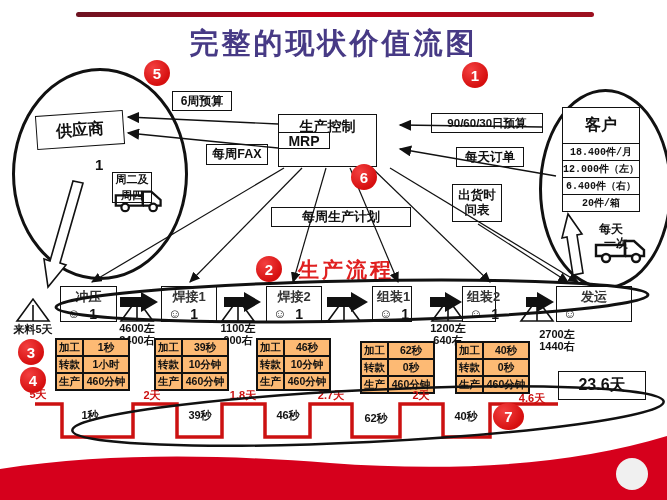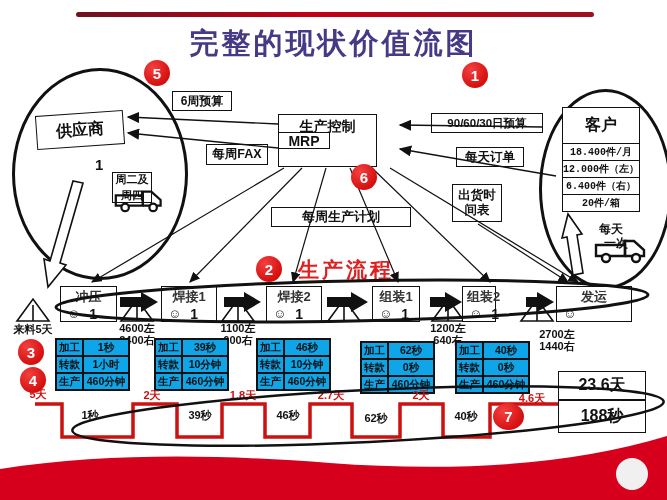--- a/index.html
+++ b/index.html
@@ -15,21 +15,21 @@
          color:#fff;font-weight:bold;font-size:15px;display:flex;align-items:center;
          justify-content:center;z-index:40;}
   .ellipse{position:absolute;border:3px solid #111;border-radius:50%;background:transparent;z-index:2;}
   .proc{position:absolute;background:#fff;border:1.6px solid #111;box-sizing:border-box;
         display:flex;flex-direction:column;justify-content:space-between;
         padding:1px 4px 1px 4px;z-index:10;height:36px;top:286px;}
   .proc .pname{font-weight:bold;font-size:13px;color:#333;text-align:center;white-space:nowrap;}
   .proc .prow{display:flex;align-items:center;gap:9px;padding-left:2px;}
   .proc .smiley{font-size:13px;line-height:12px;}
   .proc .opcount{font-weight:bold;font-size:14px;line-height:12px;}
-  .dtable{position:absolute;border:1.5px solid #111;background:#0ea5e9;display:grid;
+  .dtable{position:absolute;border:1.5px solid #111;background:#fdba74;display:grid;
           grid-template-columns:27px 46px;z-index:10;text-align:right;}
   .dc{border:1px solid #111;font-size:10.5px;font-weight:bold;height:15px;
       display:flex;align-items:center;justify-content:center;white-space:nowrap;overflow:hidden;}
   .inv{position:absolute;text-align:center;font-weight:bold;font-size:11px;
        line-height:12px;white-space:nowrap;z-index:10;}
   .svgbase{position:absolute;left:0;top:0;z-index:5;}
   .svgover{position:absolute;left:0;top:0;z-index:30;pointer-events:none;}
   .svgfoot{position:absolute;left:0;top:0;z-index:1;}
   .total{background:transparent;z-index:12;}
   .tl-day{position:absolute;font-weight:bold;font-size:11px;color:#cc1111;
@@ -172,21 +172,21 @@
         <span class="opcount">1</span>
       </span>
   </div>
   <div class="proc" style="left:266px;width:56px;">
     <span class="pname">焊接2</span>
     <span class="prow">
         <span class="smiley">☺</span>
         <span class="opcount">1</span>
       </span>
   </div>
-  <div class="proc" style="left:372px;width:48px;">
+  <div class="proc" style="left:372px;width:40px;">
     <span class="pname">组装1</span>
     <span class="prow">
         <span class="smiley">☺</span>
         <span class="opcount">1</span>
       </span>
   </div>
   <div class="proc" style="left:462px;width:34px;">
     <span class="pname">组装2</span>
     <span class="prow">
         <span class="smiley">☺</span>
@@ -268,21 +268,20 @@
   <span class="tl-day" style="left:331px;top:388px;">2.7天</span>
   <span class="tl-day" style="left:421px;top:388px;">2天</span>
   <span class="tl-day" style="left:532px;top:391px;">4.6天</span>
   <span class="tl-sec" style="left:90px;top:408px;">1秒</span>
   <span class="tl-sec" style="left:200px;top:408px;">39秒</span>
   <span class="tl-sec" style="left:288px;top:408px;">46秒</span>
   <span class="tl-sec" style="left:376px;top:411px;">62秒</span>
   <span class="tl-sec" style="left:466px;top:409px;">40秒</span>
 
   <div class="box total" style="left:558px;top:371px;width:88px;height:29px;font-size:16px;">23.6天</div>
-  <div class="box total" style="left:558px;top:400px;width:88px;height:33px;font-size:16px;">188秒</div>
 
   <svg class="svgover" width="667" height="500">
     <ellipse cx="352" cy="301" rx="296" ry="20" transform="rotate(-1.2 352 301)" fill="none" stroke="#111" stroke-width="3"></ellipse>
     <ellipse cx="368" cy="416" rx="296" ry="26" transform="rotate(-2.8 368 416)" fill="none" stroke="#111" stroke-width="2.5"></ellipse>
   </svg>
 
   <div class="badge" style="left:462px;top:62px;">1</div>
   <div class="badge" style="left:256px;top:256px;">2</div>
   <div class="badge" style="left:18px;top:339px;">3</div>
   <div class="badge" style="left:20px;top:367px;">4</div>

